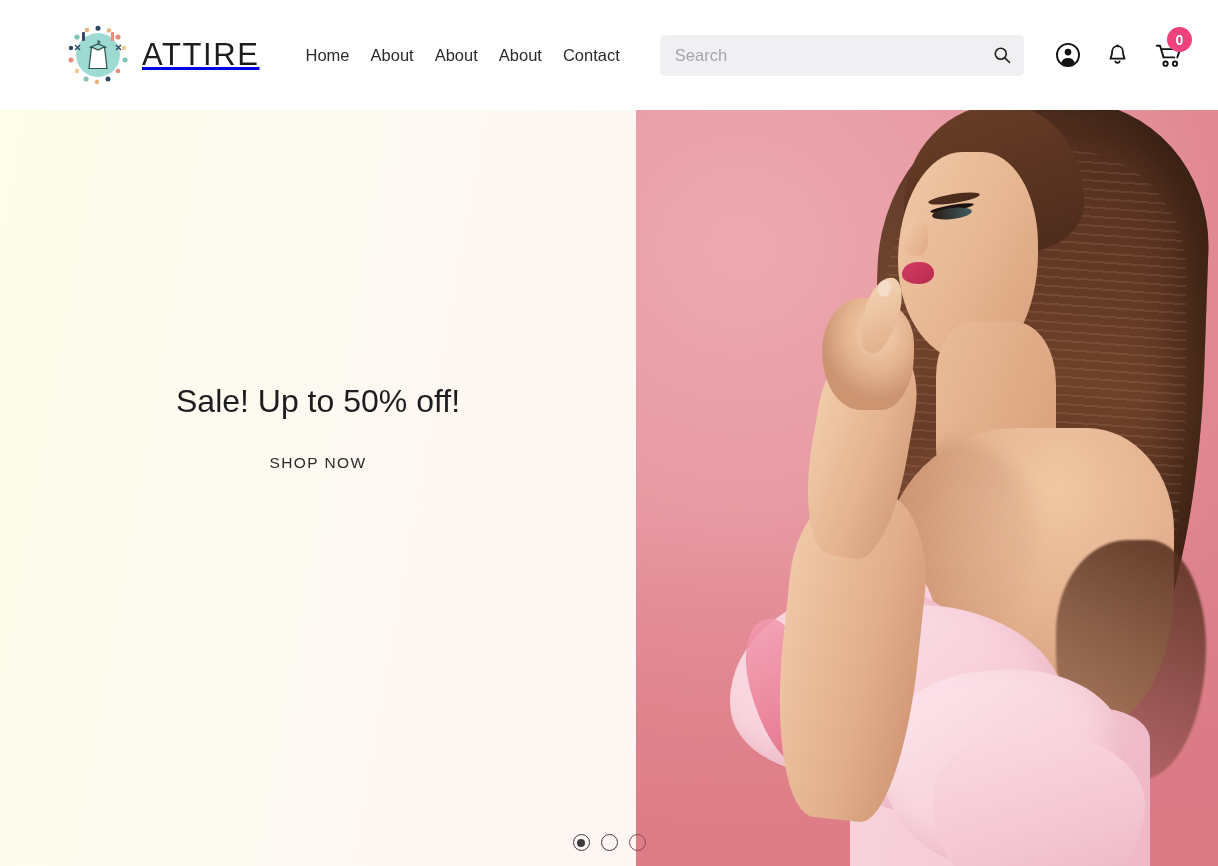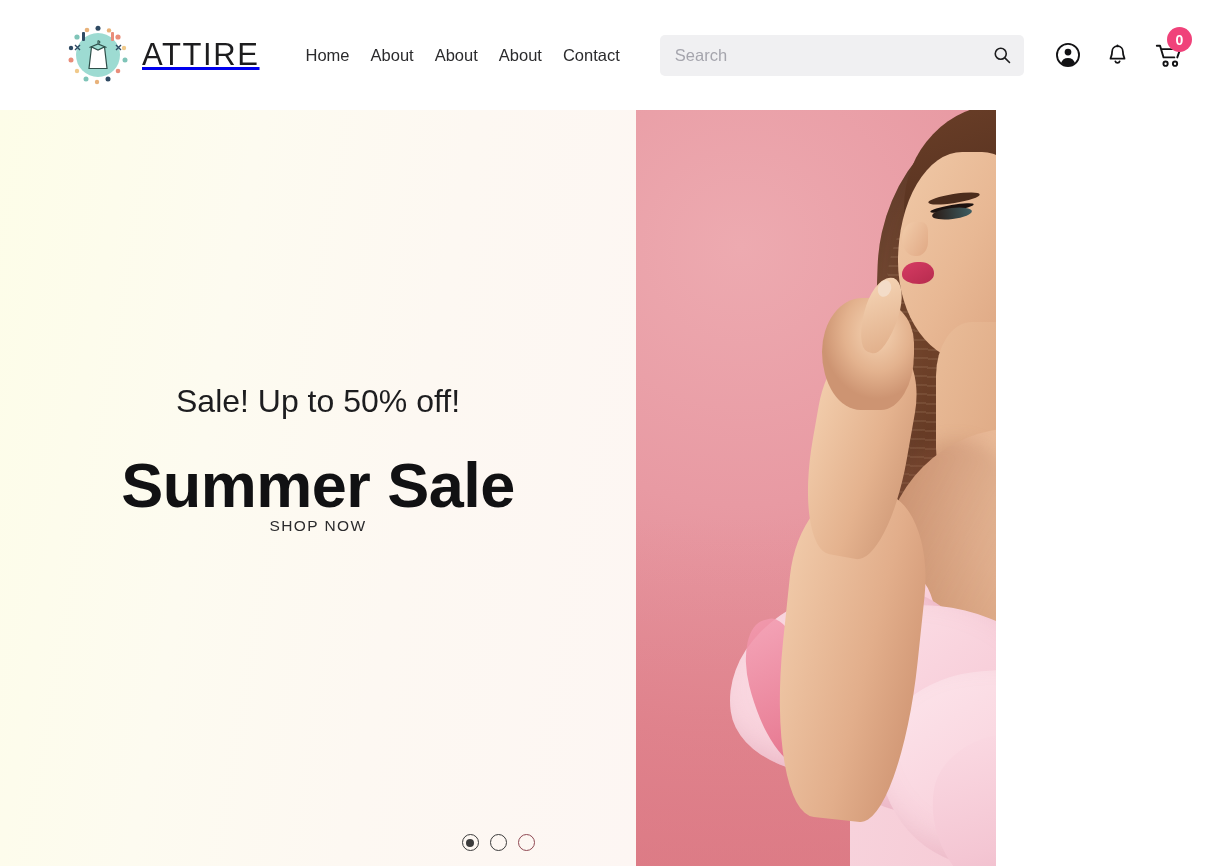--- a/index.html
+++ b/index.html
@@ -143,21 +143,21 @@
     font-size: 14px;
     font-weight: 700;
     display: flex; align-items: center; justify-content: center;
     line-height: 1;
   }
 
   
   .hero {
     position: absolute;
     top: 110px; left: 0;
-    width: 996px;
+    width: 1218px;
     height: 756px;
     display: flex;
     overflow: hidden;
   }
 
   .hero-left {
     position: relative;
     width: 636px;
     height: 100%;
     background: linear-gradient(100deg, #fdfde8 0%, #fdfbf0 34%, #fdf8f2 62%, #fdf6f3 100%);
@@ -544,21 +544,20 @@
 
     </div>
   </header>
 
   <section class="hero">
 
     <div class="hero-left">
       <div class="hero-copy">
         <div class="hero-kicker">Sale! Up to 50% off!</div>
         <div class="hero-title">
-          <div>Summer Sale</div>
         </div>
         <a class="hero-cta" href="#">SHOP NOW</a>
       </div>
     </div>
 
     <div class="hero-right">
       <div class="photo">
         <span class="bg-warm"></span>
 
         <span class="hair"></span>

